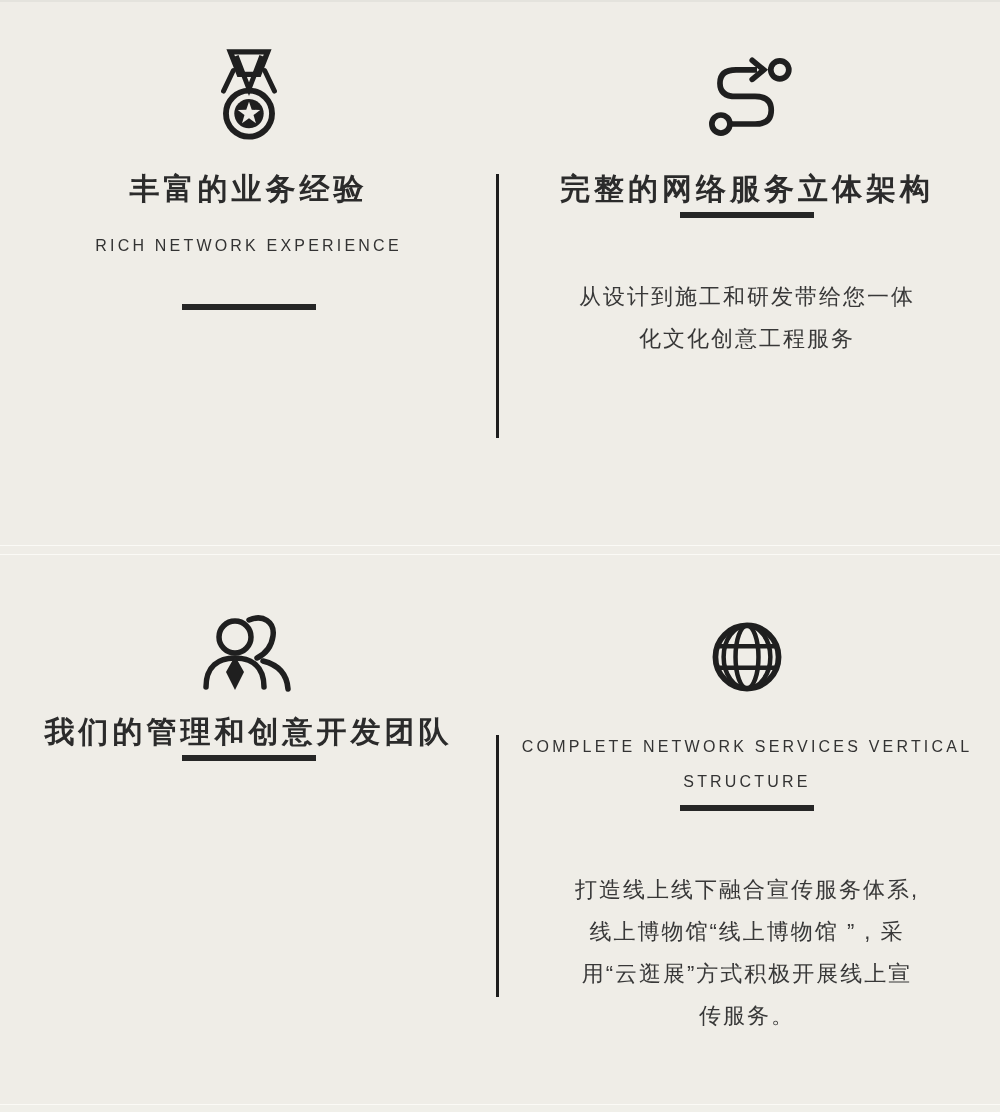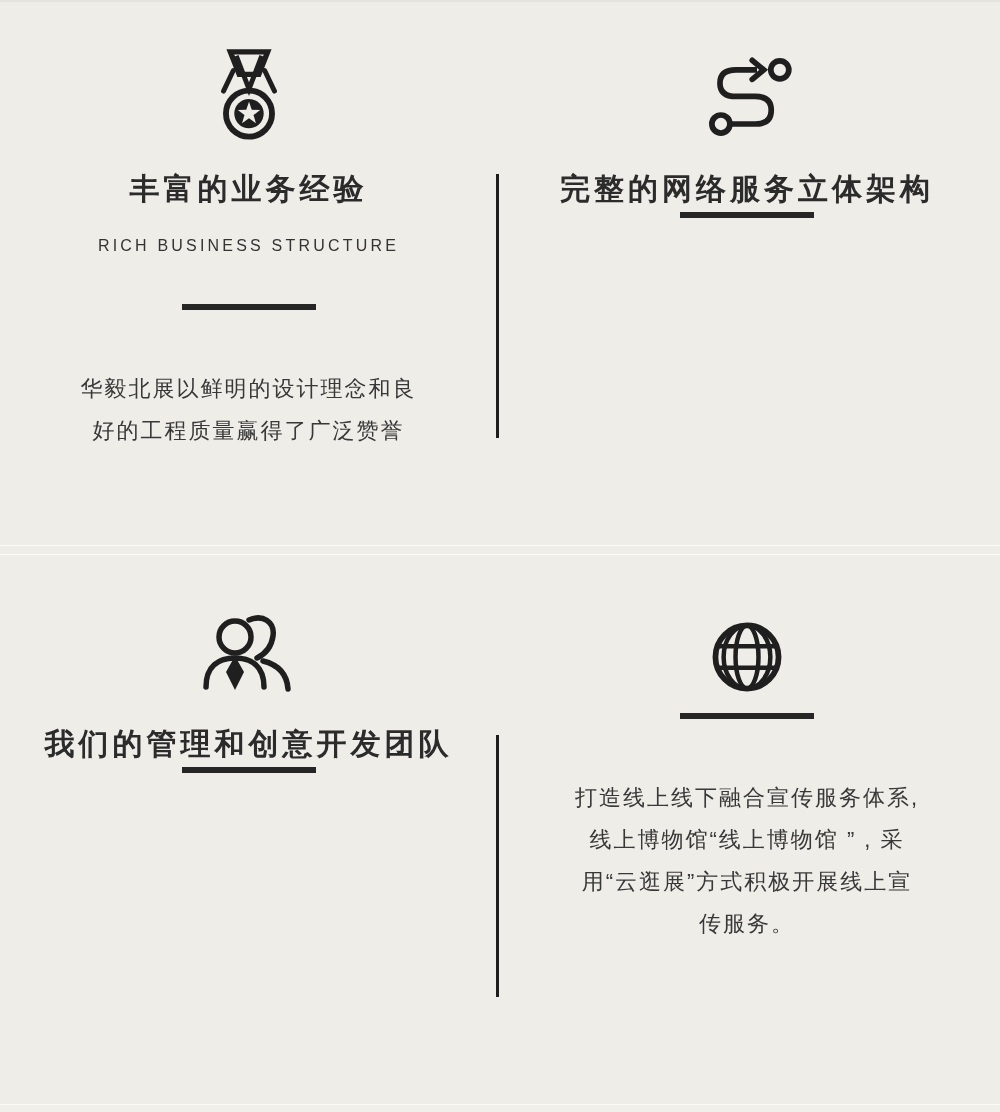--- a/index.html
+++ b/index.html
@@ -19,21 +19,21 @@
 
   .feature{width:497px;text-align:center;}
   .feature.right{width:500px;}
   .v-divider{position:absolute;left:496px;width:3px;background:#1d1d1d;}
   .section.top .v-divider{top:172px;height:264px;}
   .section.bottom .v-divider{top:180px;height:262px;}
 
   .icon-row{display:flex;justify-content:center;align-items:center;height:100px;margin-top:43px;}
   .section.bottom .icon-row{margin-top:52px;}
   .title{margin:26px 0 0;font-size:30px;font-weight:600;letter-spacing:4px;color:#2b2b2b;line-height:35px;}
-  .section.bottom .title{margin-top:19px;}
+  .section.bottom .title{margin-top:7px;}
   .subtitle{margin-top:22px;height:70px;font-size:16px;font-weight:500;letter-spacing:3.2px;line-height:35px;color:#333;white-space:pre-line;}
   .bar{width:134px;height:6px;background:#262626;margin:6px auto 0;}
   .desc{margin:58px auto 0;width:460px;font-size:22px;letter-spacing:2px;line-height:42px;color:#383838;white-space:pre-line;}
 
   svg{display:block;}
   .stroke{fill:none;stroke:#1f1f1f;}
 </style>
 </head>
 <body>
 
@@ -47,39 +47,39 @@
         <path class="stroke" stroke-width="5.5" d="M31 6 H69 L60 29 H40 Z"></path>
         <path class="stroke" stroke-width="5" d="M37 10 L50 44 L63 10"></path>
         <path class="stroke" stroke-width="5" stroke-linecap="round" d="M34 25 L24 46"></path>
         <path class="stroke" stroke-width="5" stroke-linecap="round" d="M66 25 L76 46"></path>
         <circle class="stroke" stroke-width="6" cx="50" cy="69" r="23.5"></circle>
         <circle cx="50" cy="69" r="15" fill="#1f1f1f"></circle>
         <polygon fill="#efede7" points="50,57 52.8,65.1 61.4,65.3 54.6,70.5 57.1,78.7 50,73.8 42.9,78.7 45.4,70.5 38.6,65.3 47.2,65.1"></polygon>
       </svg>
     </div>
     <h3 class="title">丰富的业务经验</h3>
-    <div class="subtitle">RICH BUSINESS STRUCTURE</div>
+    <div class="subtitle">RICH NETWORK EXPERIENCE</div>
     <div class="bar"></div>
-    <p class="desc">华毅北展以鲜明的设计理念和良
-好的工程质量赢得了广泛赞誉</p>
   </div>
 
   <div class="v-divider"></div>
 
   <div class="feature right">
     <div class="icon-row">
       <svg width="95" height="95" viewBox="0 0 100 100">
         <circle class="stroke" stroke-width="6" cx="22" cy="80" r="9.5"></circle>
         <path class="stroke" stroke-width="6" d="M33 80 H58 Q75 80 75 65.5 Q75 51 58 51 H38 Q21 51 21 37 Q21 23 38 23 H60"></path>
         <path class="stroke" stroke-width="6" stroke-linecap="round" d="M55 13 L67 23 L55 33"></path>
         <circle class="stroke" stroke-width="6" cx="84" cy="23" r="9.5"></circle>
       </svg>
     </div>
     <h3 class="title">完整的网络服务立体架构</h3>
     <div class="bar"></div>
+    <p class="desc">从设计到施工和研发带给您一体
+化文化创意工程服务</p>
   </div>
 </div>
 
 <div class="separator"></div>
 
 <div class="section bottom">
 
   <div class="feature">
     <div class="icon-row">
       <svg width="100" height="92" viewBox="0 0 100 92">
@@ -99,20 +99,22 @@
   <div class="feature right">
     <div class="icon-row">
       <svg width="82" height="82" viewBox="0 0 100 100">
         <circle class="stroke" stroke-width="7" cx="50" cy="50" r="38.5"></circle>
         <ellipse class="stroke" stroke-width="5.5" cx="50" cy="50" rx="14" ry="38.5"></ellipse>
         <ellipse class="stroke" stroke-width="5.5" cx="50" cy="50" rx="28.5" ry="38.5"></ellipse>
         <line class="stroke" stroke-width="5.5" x1="14" y1="37" x2="86" y2="37"></line>
         <line class="stroke" stroke-width="5.5" x1="14" y1="63" x2="86" y2="63"></line>
       </svg>
     </div>
+    <div class="subtitle">COMPLETE NETWORK SERVICES VERTICAL
+STRUCTURE</div>
     <div class="bar"></div>
     <p class="desc">打造线上线下融合宣传服务体系,
 线上博物馆“线上博物馆 ” , 采
 用“云逛展”方式积极开展线上宣
 传服务。</p>
   </div>
 </div>
 
 <div class="footer-strip"></div>
 

